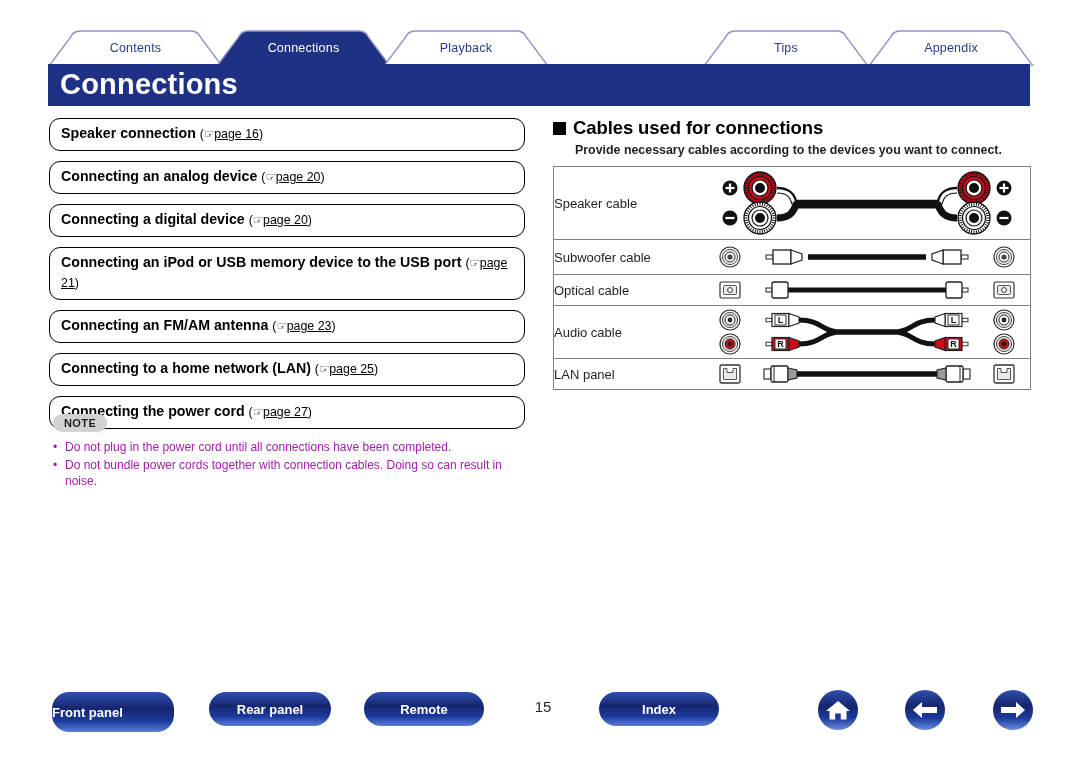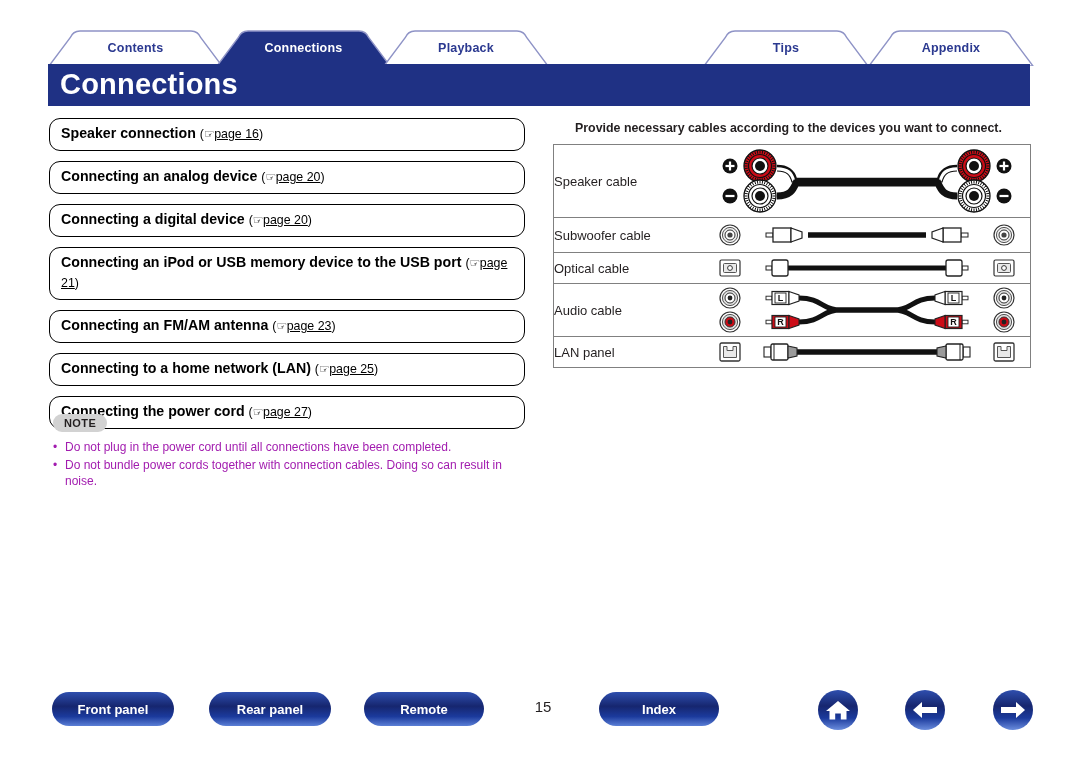--- a/index.html
+++ b/index.html
@@ -22,21 +22,21 @@
     width: 982px; height: 36px;
   }
   .tab {
     position: absolute;
     top: 0;
     height: 36px;
     display: flex;
     align-items: center;
     justify-content: center;
     font-size: 12.5px;
-    font-weight: bold;
+    font-weight: normal;
     letter-spacing: .2px;
     color: #2b3990;
     box-sizing: border-box;
     cursor: pointer;
   }
   .tab .shape {
     position: absolute;
     inset: 0;
     z-index: 0;
   }
@@ -236,20 +236,24 @@
 
   <div class="noteblock">
     <div class="notebadge">NOTE</div>
     <ul class="notelist" id="notelist">
         <li>Do not plug in the power cord until all connections have been completed.</li>
         <li>Do not bundle power cords together with connection cables. Doing so can result in noise.</li>
       </ul>
   </div>
 
   <div class="rightcol">
+    <div class="sec-head">
+      <span class="sq"></span>
+      <span>Cables used for connections</span>
+    </div>
     <div class="sec-sub">Provide necessary cables according to the devices you want to connect.</div>
     <table class="ctable">
       <tbody id="ctbody">
           <tr style="height: 72px;">
             <td class="cname">Speaker cable</td>
             <td class="cfig">
               <svg width="326" height="72" viewBox="0 0 326 72" xmlns="http://www.w3.org/2000/svg">
                 <path d="M 73,21 C 86,21 90,27 92,34 L 234,34 C 236,27 240,21 253,21" fill="none" stroke="#111" stroke-width="2.4"></path>
                 <path d="M 73,26 C 83,26 86,30 88,37 L 238,37 C 240,30 243,26 253,26" fill="none" stroke="#111" stroke-width="1.2"></path>
                 <path d="M 73,51 C 86,51 89,45 92,38 L 234,38 C 237,45 240,51 253,51" fill="none" stroke="#111" stroke-width="7"></path>
@@ -529,21 +533,21 @@
                 <rect x="290" y="6" width="20" height="18" rx="1.5" fill="#fff" stroke="#333" stroke-width="1.3"></rect>
                 <path d="M 293.5,9.5 L 293.5,20.5 L 306.5,20.5 L 306.5,9.5 L 303,9.5 L 303,13.5 L 297,13.5 L 297,9.5 Z" fill="#e9e9e9" stroke="#555" stroke-width="1"></path>
               </svg>
             </td>
           </tr>
         </tbody>
     </table>
   </div>
 
   <div id="footer">
-      <div style="position: absolute; left: 52px; top: 692px; width: 122px; height: 34px; border-radius: 17px; display: flex; align-items: center; justify-content: center; color: rgb(255, 255, 255); font-size: 13px; font-weight: bold; cursor: pointer; background: linear-gradient(rgb(47, 79, 174) 0%, rgb(22, 38, 111) 42%, rgb(27, 58, 156) 72%, rgb(91, 127, 214) 100%);">
+      <div style="position: absolute; left: 52px; top: 692px; width: 122px; height: 40px; border-radius: 17px; display: flex; align-items: center; justify-content: flex-start; color: rgb(255, 255, 255); font-size: 13px; font-weight: bold; cursor: pointer; background: linear-gradient(rgb(47, 79, 174) 0%, rgb(22, 38, 111) 42%, rgb(27, 58, 156) 72%, rgb(91, 127, 214) 100%);">
         <span>Front panel</span>
       </div>
       <div style="position: absolute; left: 209px; top: 692px; width: 122px; height: 34px; border-radius: 17px; display: flex; align-items: center; justify-content: center; color: rgb(255, 255, 255); font-size: 13px; font-weight: bold; cursor: pointer; background: linear-gradient(rgb(47, 79, 174) 0%, rgb(22, 38, 111) 42%, rgb(27, 58, 156) 72%, rgb(91, 127, 214) 100%);">
         <span>Rear panel</span>
       </div>
       <div style="position: absolute; left: 364px; top: 692px; width: 120px; height: 34px; border-radius: 17px; display: flex; align-items: center; justify-content: center; color: rgb(255, 255, 255); font-size: 13px; font-weight: bold; cursor: pointer; background: linear-gradient(rgb(47, 79, 174) 0%, rgb(22, 38, 111) 42%, rgb(27, 58, 156) 72%, rgb(91, 127, 214) 100%);">
         <span>Remote</span>
       </div>
       <div style="position: absolute; left: 599px; top: 692px; width: 120px; height: 34px; border-radius: 17px; display: flex; align-items: center; justify-content: center; color: rgb(255, 255, 255); font-size: 13px; font-weight: bold; cursor: pointer; background: linear-gradient(rgb(47, 79, 174) 0%, rgb(22, 38, 111) 42%, rgb(27, 58, 156) 72%, rgb(91, 127, 214) 100%);">
         <span>Index</span>

